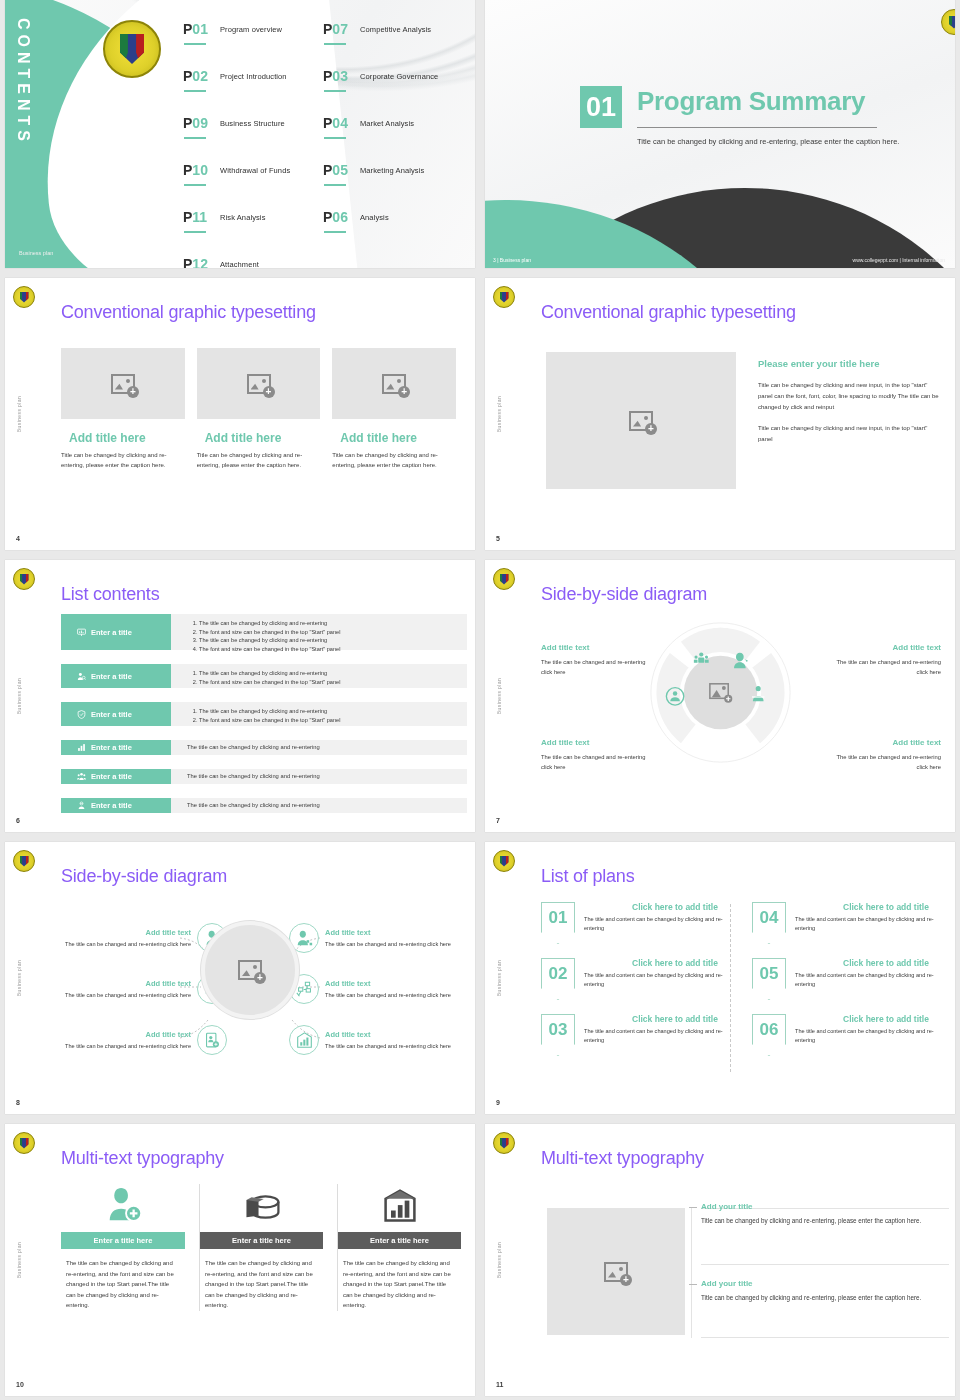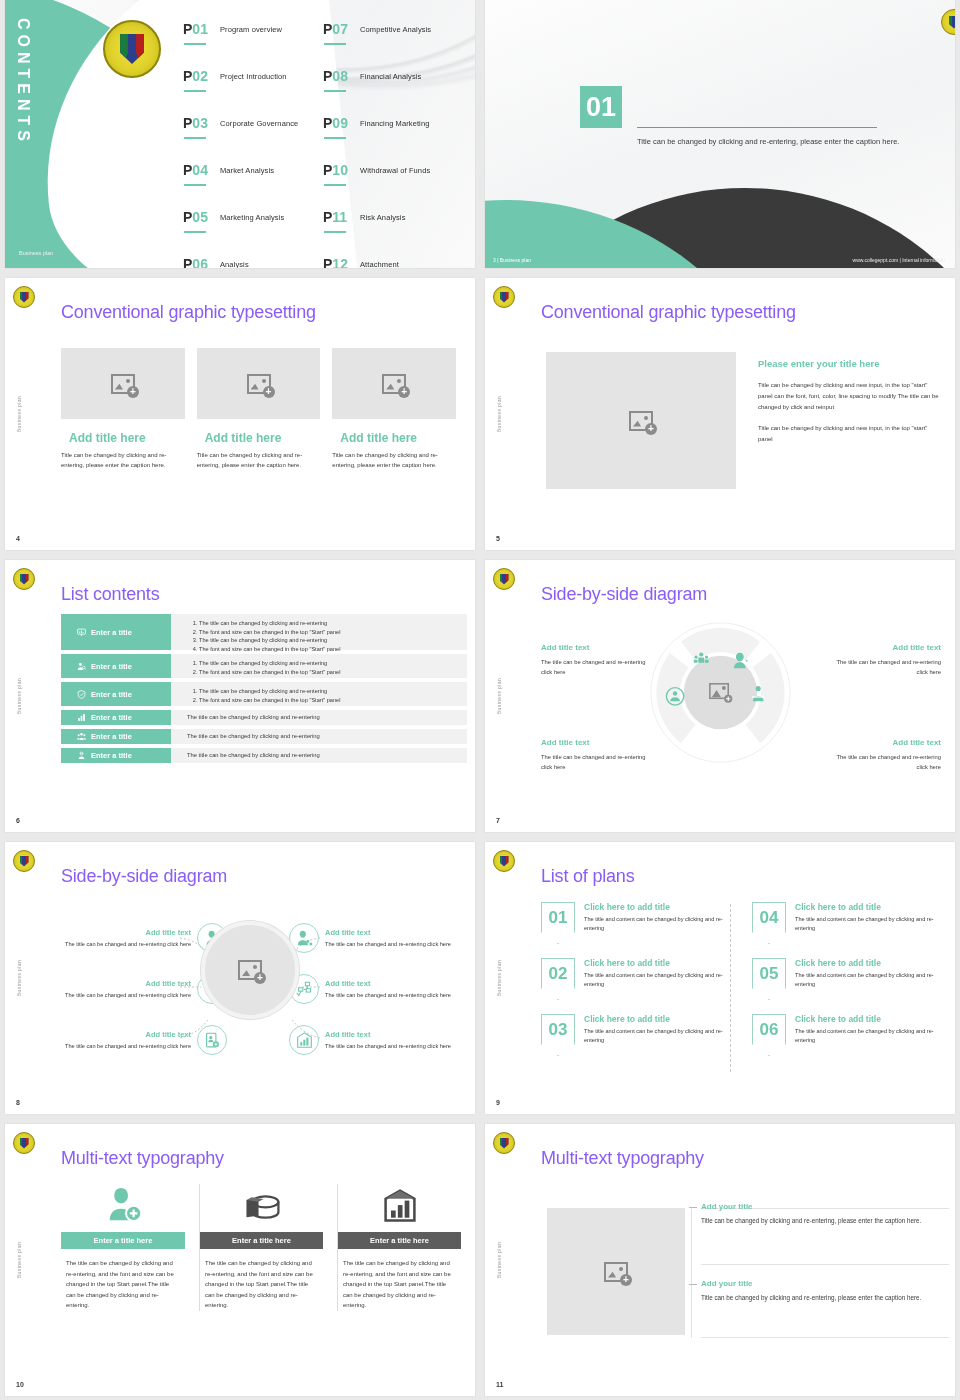--- a/index.html
+++ b/index.html
@@ -103,21 +103,21 @@
   .col3 p { font-size:6px; color:#3b3b3b; line-height:10px; }
 
   
   .s5 .ph { position:absolute; left:61px; top:74px; width:190px; height:137px; }
   .s5 .rt { position:absolute; left:273px; top:80px; width:184px; }
   .s5 .rt h4 { font-size:9.5px; color:#6fc8ae; font-weight:bold; margin-bottom:11px; }
   .s5 .rt p { font-size:6px; color:#3b3b3b; line-height:11px; margin-bottom:10px; }
 
   
   .lc { position:absolute; left:56px; top:54px; width:406px; }
-  .lc-row { display:flex; margin-bottom:4px; }
+  .lc-row { display:flex; margin-bottom:14px; }
   .lc-btn { width:110px; background:#6fc8ae; color:#fff; display:flex; align-items:center; gap:5px;
             padding-left:16px; font-size:7.5px; font-weight:bold; }
   .lc-body { flex:1; background:#f1f1f1; padding:5px 0 5px 16px; }
   .lc-body ol { margin:0; padding-left:12px; }
   .lc-body li { font-size:5.6px; color:#3b3b3b; line-height:8.6px; }
   .lc-body p { font-size:5.8px; color:#3b3b3b; line-height:9px; }
   .lc-ico { width:9px; height:9px; fill:#fff; }
 
   
   .s7 .t-l { position:absolute; font-size:8px; color:#6fc8ae; font-weight:bold; }
@@ -136,21 +136,21 @@
      display:flex; align-items:center; justify-content:center; }
 
   
   .lop { position:absolute; left:56px; top:60px; width:400px; display:grid;
          grid-template-columns:1fr 1fr; column-gap:22px; row-gap:14px; }
   .lop-item { display:flex; gap:9px; }
   .shield { width:34px; height:42px; border:1.5px solid #9fd4c1; color:#6fc8ae;
             font-size:17px; font-weight:bold; display:flex; align-items:flex-start;
             justify-content:center; padding-top:5px; flex:0 0 34px;
             clip-path:polygon(0 0,100% 0,100% 72%,50% 100%,0 72%); }
-  .lop-item h5 { font-size:8.5px; color:#6fc8ae; font-weight:bold; margin-bottom:3px; }
+  .lop-item h5 { font-size:8.5px; color:#6fc8ae; font-weight:bold; margin-bottom:3px;margin-left:48px; }
   .lop-item p { font-size:5.6px; color:#3b3b3b; line-height:8.6px; }
   .lop-div { position:absolute; left:245px; top:62px; width:1px; height:168px;
              border-left:1px dashed #c9c9c9; }
 
   
   .mt3 { position:absolute; left:56px; top:60px; width:400px; display:flex; gap:14px; }
   .mt-col { width:124px; position:relative; }
   .mt-ico { height:40px; display:flex; align-items:flex-end; justify-content:center; margin-bottom:8px; }
   .mt-bar { height:17px; color:#fff; font-size:7.5px; font-weight:bold;
             display:flex; align-items:center; justify-content:center; }
@@ -191,30 +191,26 @@
           </div>
       <div class="toc-item">
             <span class="toc-p"><span>P</span><em>07</em></span>
             <span class="toc-l">Competitive Analysis</span>
           </div>
       <div class="toc-item">
             <span class="toc-p"><span>P</span><em>02</em></span>
             <span class="toc-l">Project Introduction</span>
           </div>
       <div class="toc-item">
-            <span class="toc-p"><span>P</span><em>08</em></span>
-            <span class="toc-l">Financial Analysis</span>
-          </div>
-      <div class="toc-item">
             <span class="toc-p"><span>P</span><em>03</em></span>
             <span class="toc-l">Corporate Governance</span>
           </div>
       <div class="toc-item">
             <span class="toc-p"><span>P</span><em>09</em></span>
-            <span class="toc-l">Financing Marketing</span>
+            <span class="toc-l">Business Structure</span>
           </div>
       <div class="toc-item">
             <span class="toc-p"><span>P</span><em>04</em></span>
             <span class="toc-l">Market Analysis</span>
           </div>
       <div class="toc-item">
             <span class="toc-p"><span>P</span><em>10</em></span>
             <span class="toc-l">Withdrawal of Funds</span>
           </div>
       <div class="toc-item">
@@ -239,20 +235,21 @@
   <div class="slide s2">
     <div class="swirl2"></div>
     <div class="darkwave"></div>
     <div class="greenwave2"></div>
     <div class="topseal">
       <div class="seal">
             <i></i>
           </div>
     </div>
     <div class="num-box">01</div>
+    <div class="big-title">Program Summary</div>
     <div class="rule"></div>
     <div class="sub">Title can be changed by clicking and re-entering, please enter the caption here.</div>
     <div class="foot-l">3  |  Business plan</div>
     <div class="foot-r">www.collegeppt.com  |  Internal information</div>
   </div>
 
   <div class="slide s4">
     <div class="seal corner-seal">
           <i></i>
         </div>

